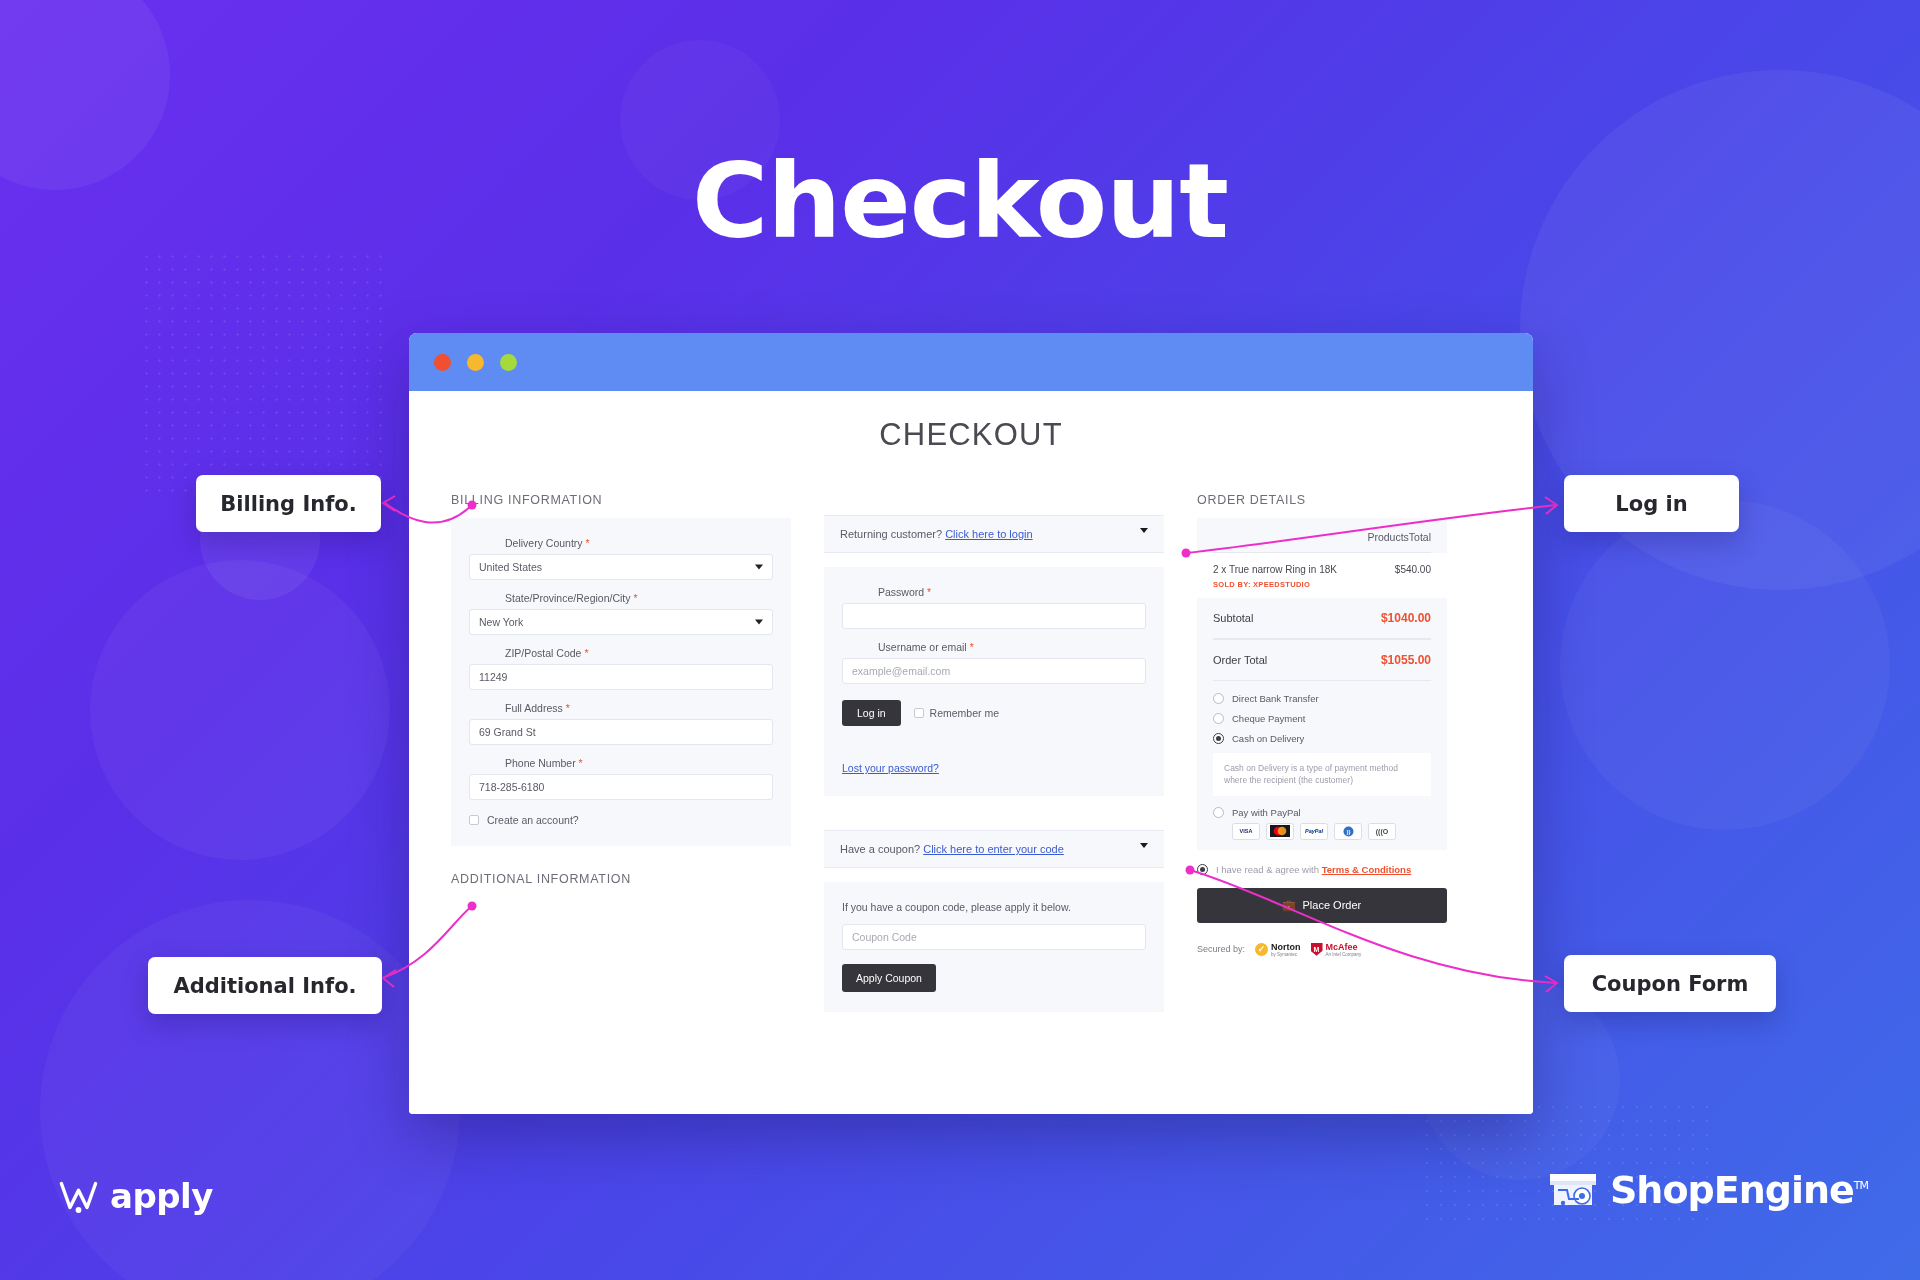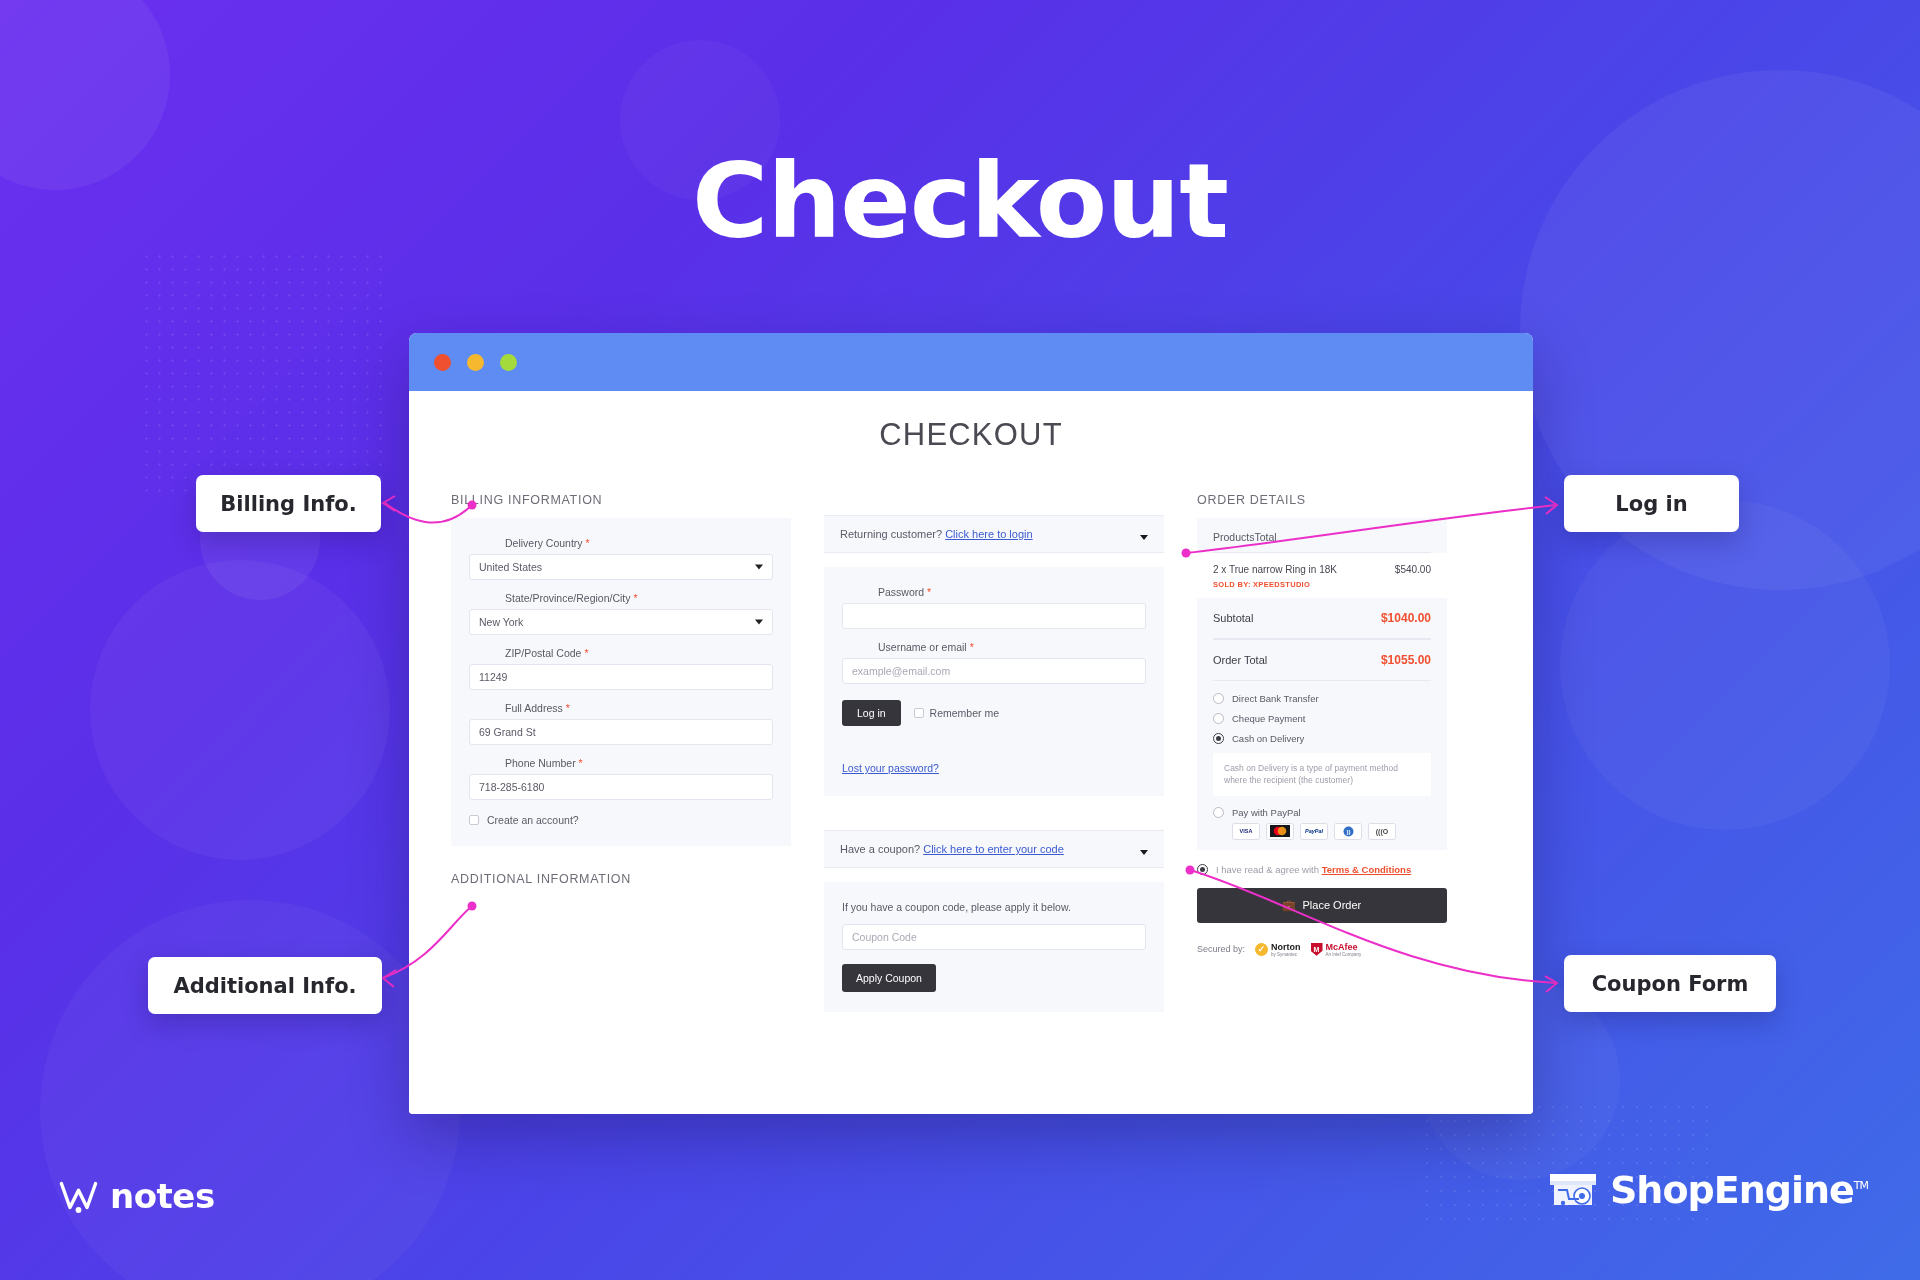--- a/index.html
+++ b/index.html
@@ -93,42 +93,42 @@
   .cbox-label { font-size: 10.5px; color: #5a5a66; }
 
   .ta {
     width: 100%; height: 62px; background: #fff; border: 1px solid #e4e6ef; border-radius: 3px;
     font-size: 10.5px; color: #a9a9b5; padding: 8px 10px;
   }
 
   
   .bar {
     background: #f7f8fc; border-top: 1px solid #e9eaf2; border-bottom: 1px solid #e9eaf2;
-    padding: 12px 16px; font-size: 11px; color: #5a5a66; display: flex; align-items: flex-end;
+    padding: 12px 16px; font-size: 11px; color: #5a5a66; display: flex; align-items: flex-start;
     justify-content: space-between;
   }
   .bar a, .link { color: #3b5bd0; text-decoration: underline; }
   .bar .caret2 {
     width: 0; height: 0; border-left: 4.5px solid transparent; border-right: 4.5px solid transparent;
     border-top: 5.5px solid #1a1a1a;
   }
 
   .btn-dark {
     background: #35353b; color: #fff; border: none; border-radius: 3px;
     font-size: 10.5px; padding: 7px 15px; font-family: "Liberation Sans", sans-serif; cursor: pointer;
   }
   .btn-wide {
     display: block; width: 100%; background: #35353b; color: #fff; border: none; border-radius: 3px;
     font-size: 11px; padding: 11px 0; text-align: center; font-family: "Liberation Sans", sans-serif;
   }
 
   
   .od { background: #f7f8fc; padding: 0; }
   .od-row { display: flex; justify-content: space-between; align-items: baseline; padding: 13px 16px; }
-  .od-head { font-size: 10.5px; color: #5a5a66; border-bottom: 1px solid #e7e8f0; margin: 0 16px; padding: 13px 0 9px 0; display: flex; justify-content: flex-start; }
+  .od-head { font-size: 10.5px; color: #5a5a66; border-bottom: 1px solid #e7e8f0; margin: 0 16px; padding: 13px 0 9px 0; display: flex; justify-content: flex-end; }
   .od-prod { background: #fff; padding: 11px 16px 9px 16px; }
   .od-prod-top { display: flex; justify-content: space-between; font-size: 10px; color: #474752; }
   .od-sold { font-size: 7.5px; color: #f0502f; letter-spacing: .3px; margin-top: 5px; font-weight: 700; }
   .od-line { height: 1px; background: #e7e8f0; margin: 0 16px; }
   .od-label { font-size: 11px; color: #3c3c46; }
   .od-sub { font-size: 7.5px; color: #9d9daa; letter-spacing: .3px; margin-top: 3px; }
   .od-amt { font-size: 12px; color: #f0502f; font-weight: 700; }
 
   .pay { padding: 12px 16px 10px 16px; }
   .payrow { display: flex; align-items: center; gap: 8px; margin-bottom: 9px; font-size: 9.5px; color: #5a5a66; }
@@ -434,21 +434,21 @@
 <div class="callout" id="callout-billing">Billing Info.</div>
 <div class="callout" id="callout-additional">Additional Info.</div>
 <div class="callout" id="callout-login">Log in</div>
 <div class="callout" id="callout-coupon">Coupon Form</div>
 
 <div id="wpmet">
   <svg class="mark" viewBox="0 0 48 48">
     <path d="M4 10 L14 38 L24 18 L34 38 L44 10" stroke="#fff" stroke-width="4" fill="none" stroke-linecap="round" stroke-linejoin="round"></path>
     <circle cx="24" cy="41" r="3.4" fill="#fff"></circle>
   </svg>
-  <span class="txt">notes</span>
+  <span class="txt">apply</span>
 </div>
 
 <div id="shopengine">
   <svg width="54" height="44" viewBox="0 0 54 44">
     <rect x="4" y="6" width="46" height="7" fill="#fff"></rect>
     <path d="M4 13 h46 v4 H4 z" fill="#dfe6f7"></path>
     <path d="M8 17 v20 h38 v-20" fill="#fff" opacity=".92"></path>
     <circle cx="36" cy="28" r="8" fill="#fff" stroke="#3f6be8" stroke-width="1.6"></circle>
     <circle cx="36" cy="28" r="3" fill="#3f6be8"></circle>
     <path d="M12 22 h9 l2 9 h10" stroke="#3f6be8" stroke-width="2" fill="none"></path>

